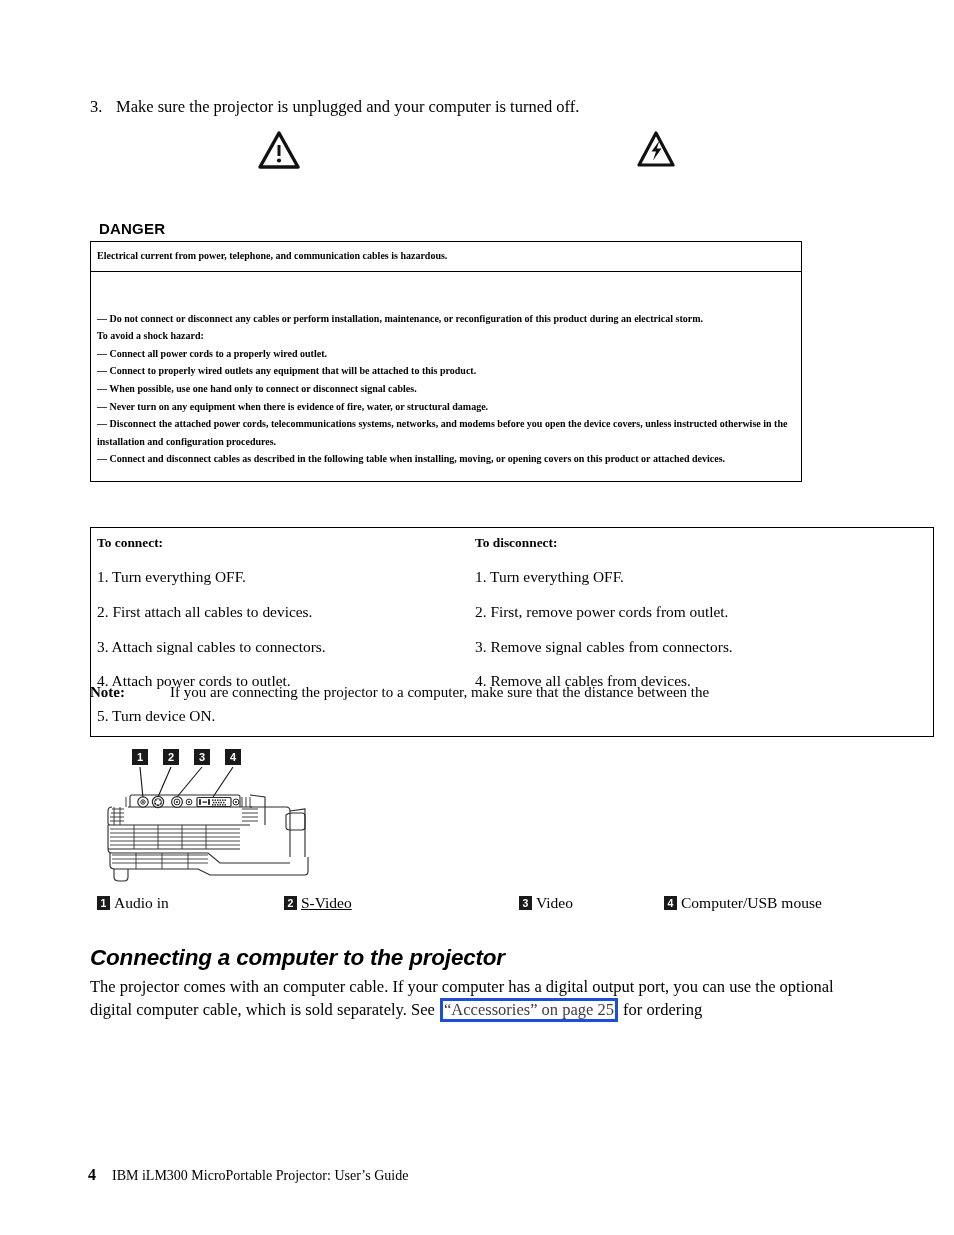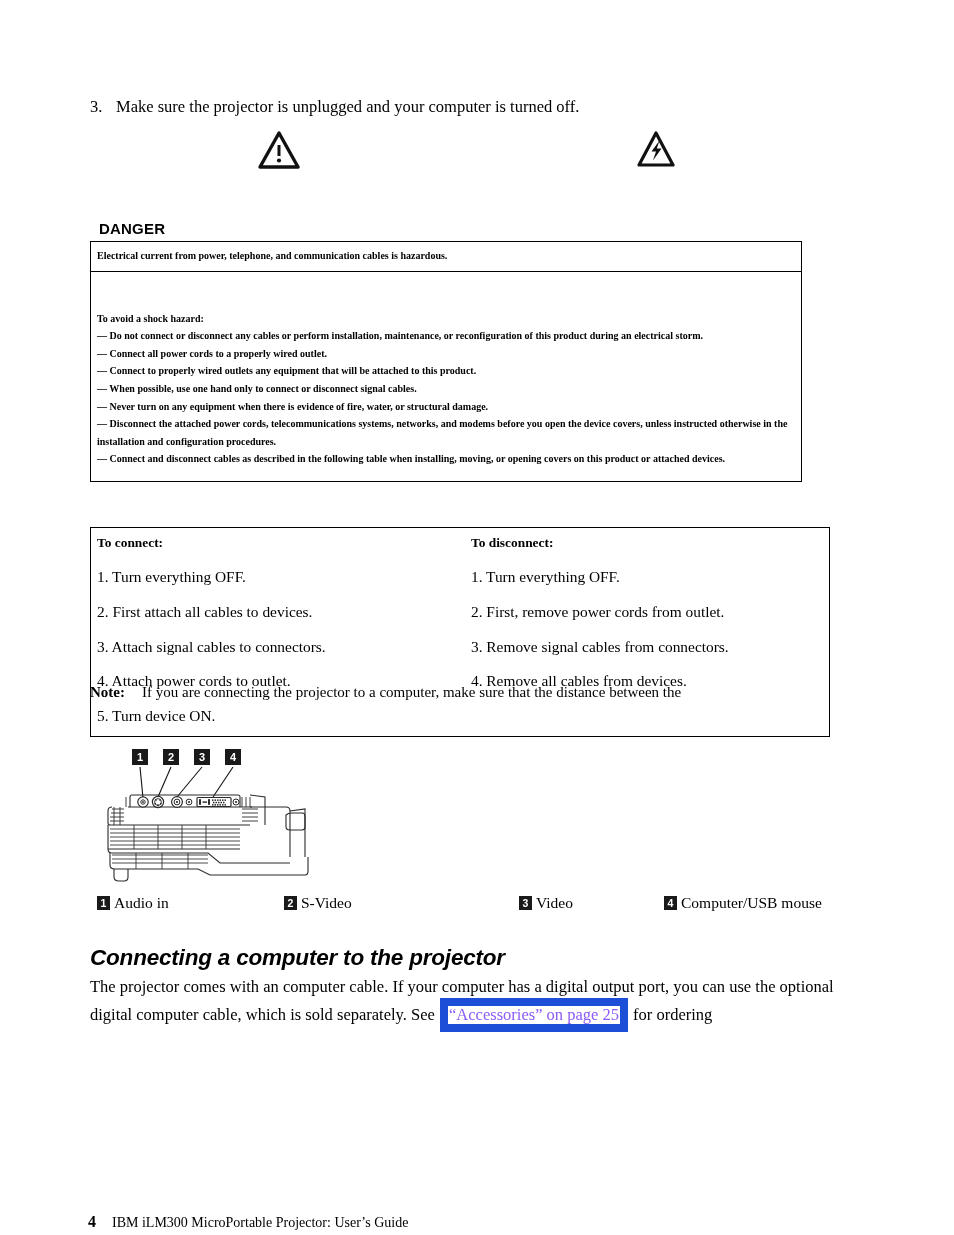--- a/index.html
+++ b/index.html
@@ -90,21 +90,21 @@
   }
   .danger-body p {
     margin: 0;
   }
 
   
   .cd-table {
     position: absolute;
     left: 90px;
     top: 527px;
-    width: 740px;
+    width: 844px;
     border: 1.4px solid #000;
     box-sizing: border-box;
     display: flex;
     padding: 6px 0 10px 0;
   }
   .cd-col {
     box-sizing: border-box;
     padding: 0 8px 0 6px;
   }
   .cd-col.left { width: 378px; }
@@ -124,21 +124,21 @@
   
   .note {
     position: absolute;
     left: 90px;
     top: 682px;
     width: 760px;
     font-size: 15px;
     line-height: 21px;
   }
   .note-first {
-    margin-left: 52px;
+    margin-left: 80px;
     display: block;
   }
   .note-label-abs {
     position: absolute;
     left: 0;
     top: 0;
     font-weight: bold;
   }
 
   
@@ -184,21 +184,21 @@
     font-size: 10.5px;
     font-weight: bold;
     width: 13px;
     height: 14px;
     line-height: 14px;
     text-align: center;
     vertical-align: 1px;
     margin-right: 4px;
   }
   .legend-1 { left: 0px; }
-  .legend-2 { left: 187px; }
+  .legend-2 { left: 187px; text-decoration: underline; }
   .legend-3 { left: 377px; padding-left: 45px; }
   .legend-4 { left: 567px; }
 
   
   .section-heading {
     position: absolute;
     left: 90px;
     top: 944px;
     font-family: "Liberation Sans", "DejaVu Sans", sans-serif;
     font-weight: bold;
@@ -211,39 +211,38 @@
   
   .body-par {
     position: absolute;
     left: 90px;
     top: 976px;
     width: 752px;
     font-size: 16.5px;
     line-height: 21.5px;
   }
   .xref {
-    border: 8px solid #1d4ed8;
+    border: 3px solid #1d4ed8;
     padding: 0 1px;
     margin: 0 1px;
-    color: #8b5cf6;
+    color: #404040;
     text-decoration: none;
     line-height: 18px;
     display: inline-block;
   }
 
   
   .footer {
     position: absolute;
     left: 88px;
     top: 1166px;
     width: 700px;
     font-size: 14px;
-    line-height: 24px;
+    line-height: 18px;
     white-space: nowrap;
-    margin-top: 44px;
   }
   .footer .pgnum {
     font-weight: bold;
     font-size: 16px;
     margin-right: 16px;
   }
 </style>
 </head>
 <body>
 
@@ -268,22 +267,22 @@
       </svg>
     </span>
   </div>
 
   <div class="danger-label">DANGER</div>
 
   <div class="danger-box">
     <div class="danger-head">Electrical current from power, telephone, and communication cables is hazardous.</div>
     <div class="danger-body">
       <div class="spacer"></div>
+      <p>— Do not connect or disconnect any cables or perform installation, maintenance, or reconfiguration of this product during an electrical storm.</p>
       <p>To avoid a shock hazard:</p>
-      <p>— Do not connect or disconnect any cables or perform installation, maintenance, or reconfiguration of this product during an electrical storm.</p>
       <p>— Connect all power cords to a properly wired outlet.</p>
       <p>— Connect to properly wired outlets any equipment that will be attached to this product.</p>
       <p>— When possible, use one hand only to connect or disconnect signal cables.</p>
       <p>— Never turn on any equipment when there is evidence of fire, water, or structural damage.</p>
       <p>— Disconnect the attached power cords, telecommunications systems, networks, and modems before you open the device covers, unless instructed otherwise in the installation and configuration procedures.</p>
       <p>— Connect and disconnect cables as described in the following table when installing, moving, or opening covers on this product or attached devices.</p>
     </div>
   </div>
 
   <div class="cd-table">

